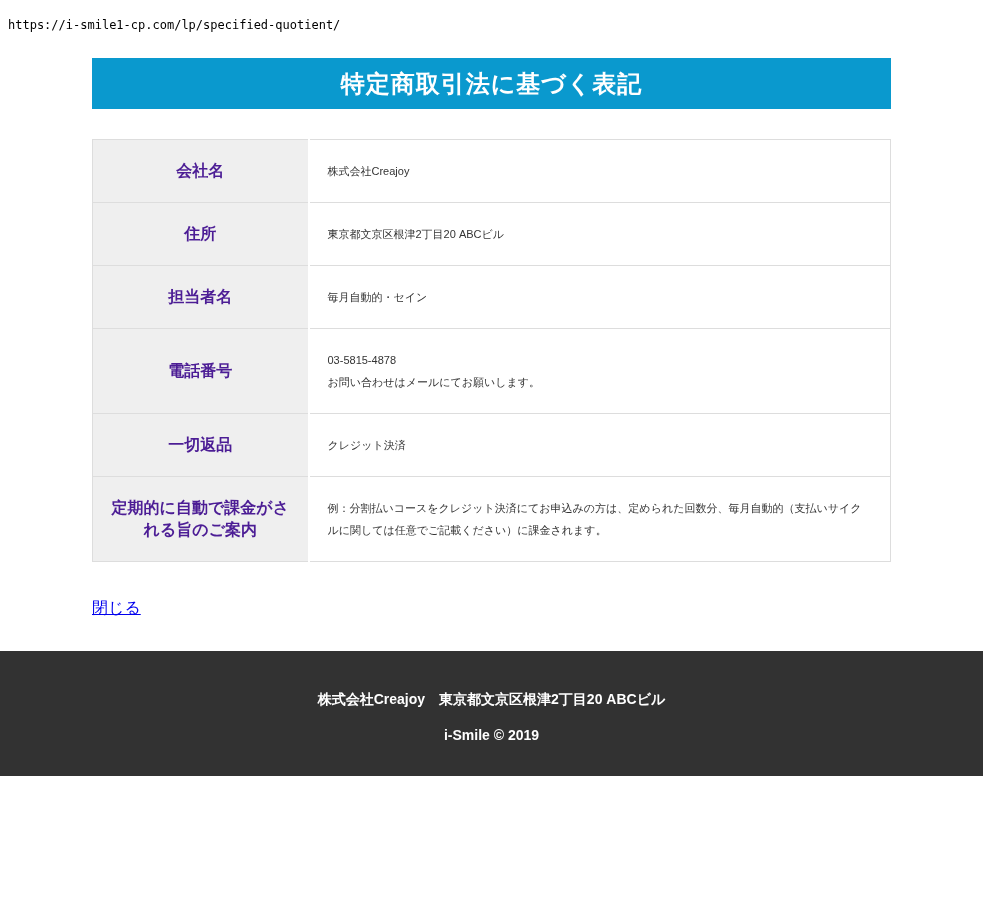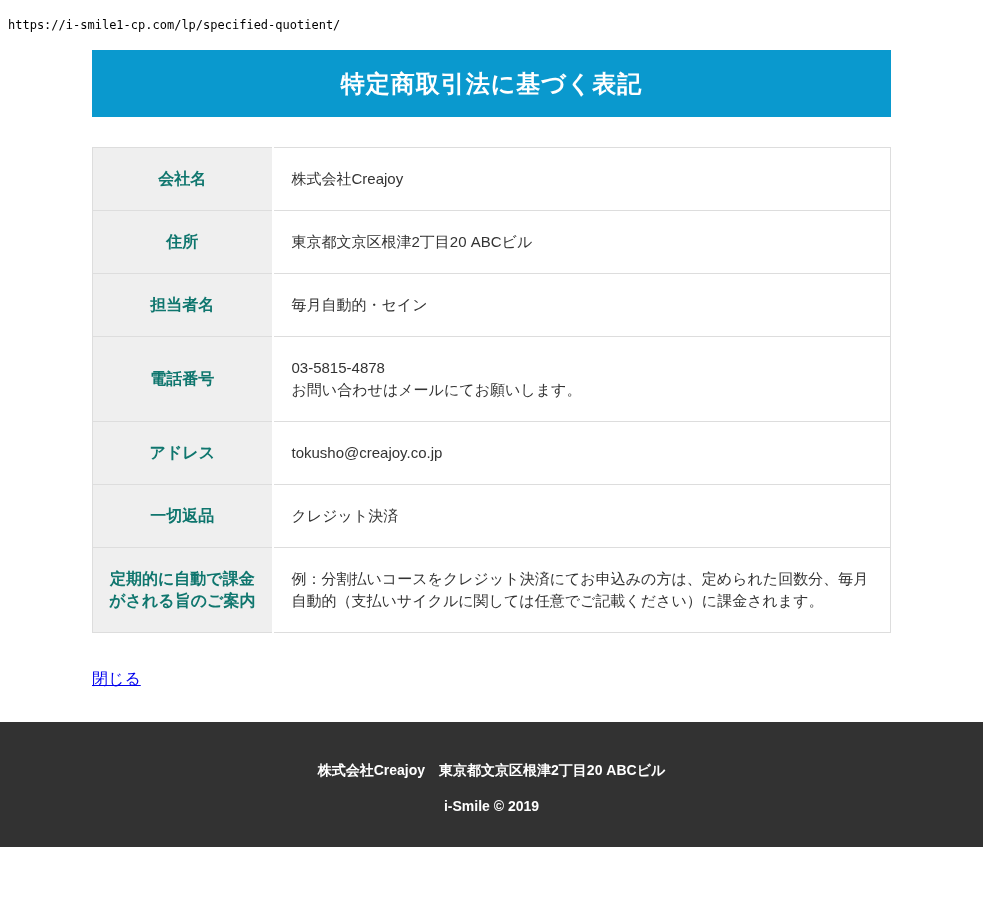--- a/index.html
+++ b/index.html
@@ -15,22 +15,22 @@
     height: 28px;
     font-family: "DejaVu Sans Mono", monospace;
     font-size: 12px;
     color: #000000;
   }
   .page {
     width: 799px;
     margin: 0 auto;
   }
   .banner {
-    margin-top: 22px;
-    height: 67px;
+    margin-top: 30px;
+    height: 51px;
     background: var(--accent, #0a99ce);
     display: flex;
     align-items: center;
     justify-content: center;
   }
   .banner h1 {
     margin: 0;
     color: #ffffff;
     font-size: 24px;
     font-weight: bold;
@@ -40,33 +40,33 @@
     width: 100%;
     border-collapse: collapse;
     margin-top: 30px;
     border: 1px solid var(--border, #dddddd);
   }
   table.tokusho-table tr {
     border-top: 1px solid var(--border, #dddddd);
     border-bottom: 1px solid var(--border, #dddddd);
   }
   table.tokusho-table th {
-    width: 180px;
+    width: 216px;
     background: var(--label-bg, #efefef);
     font-weight: bold;
     font-size: 16px;
-    color: #0f766e;
+    color: #4c1d95;
     text-align: center;
     vertical-align: middle;
     padding: 20px 12px;
     line-height: 22px;
     border-right: 2px solid #ffffff;
   }
   table.tokusho-table td {
-    font-size: 15px;
+    font-size: 11px;
     padding: 20px 20px 20px 18px;
     line-height: 22px;
     vertical-align: middle;
     white-space: pre-line;
   }
   .close-wrap {
     margin-top: 36px;
     height: 22px;
   }
   .close-link {
@@ -118,24 +118,20 @@
         <tr>
           <th>担当者名</th>
           <td>毎月自動的・セイン</td>
         </tr>
         <tr>
           <th>電話番号</th>
           <td>03-5815-4878
 お問い合わせはメールにてお願いします。</td>
         </tr>
         <tr>
-          <th>アドレス</th>
-          <td>tokusho@creajoy.co.jp</td>
-        </tr>
-        <tr>
           <th>一切返品</th>
           <td>クレジット決済</td>
         </tr>
         <tr>
           <th>定期的に自動で課金がされる旨のご案内</th>
           <td>例：分割払いコースをクレジット決済にてお申込みの方は、定められた回数分、毎月自動的（支払いサイクルに関しては任意でご記載ください）に課金されます。</td>
         </tr>
       </tbody>
   </table>
 

